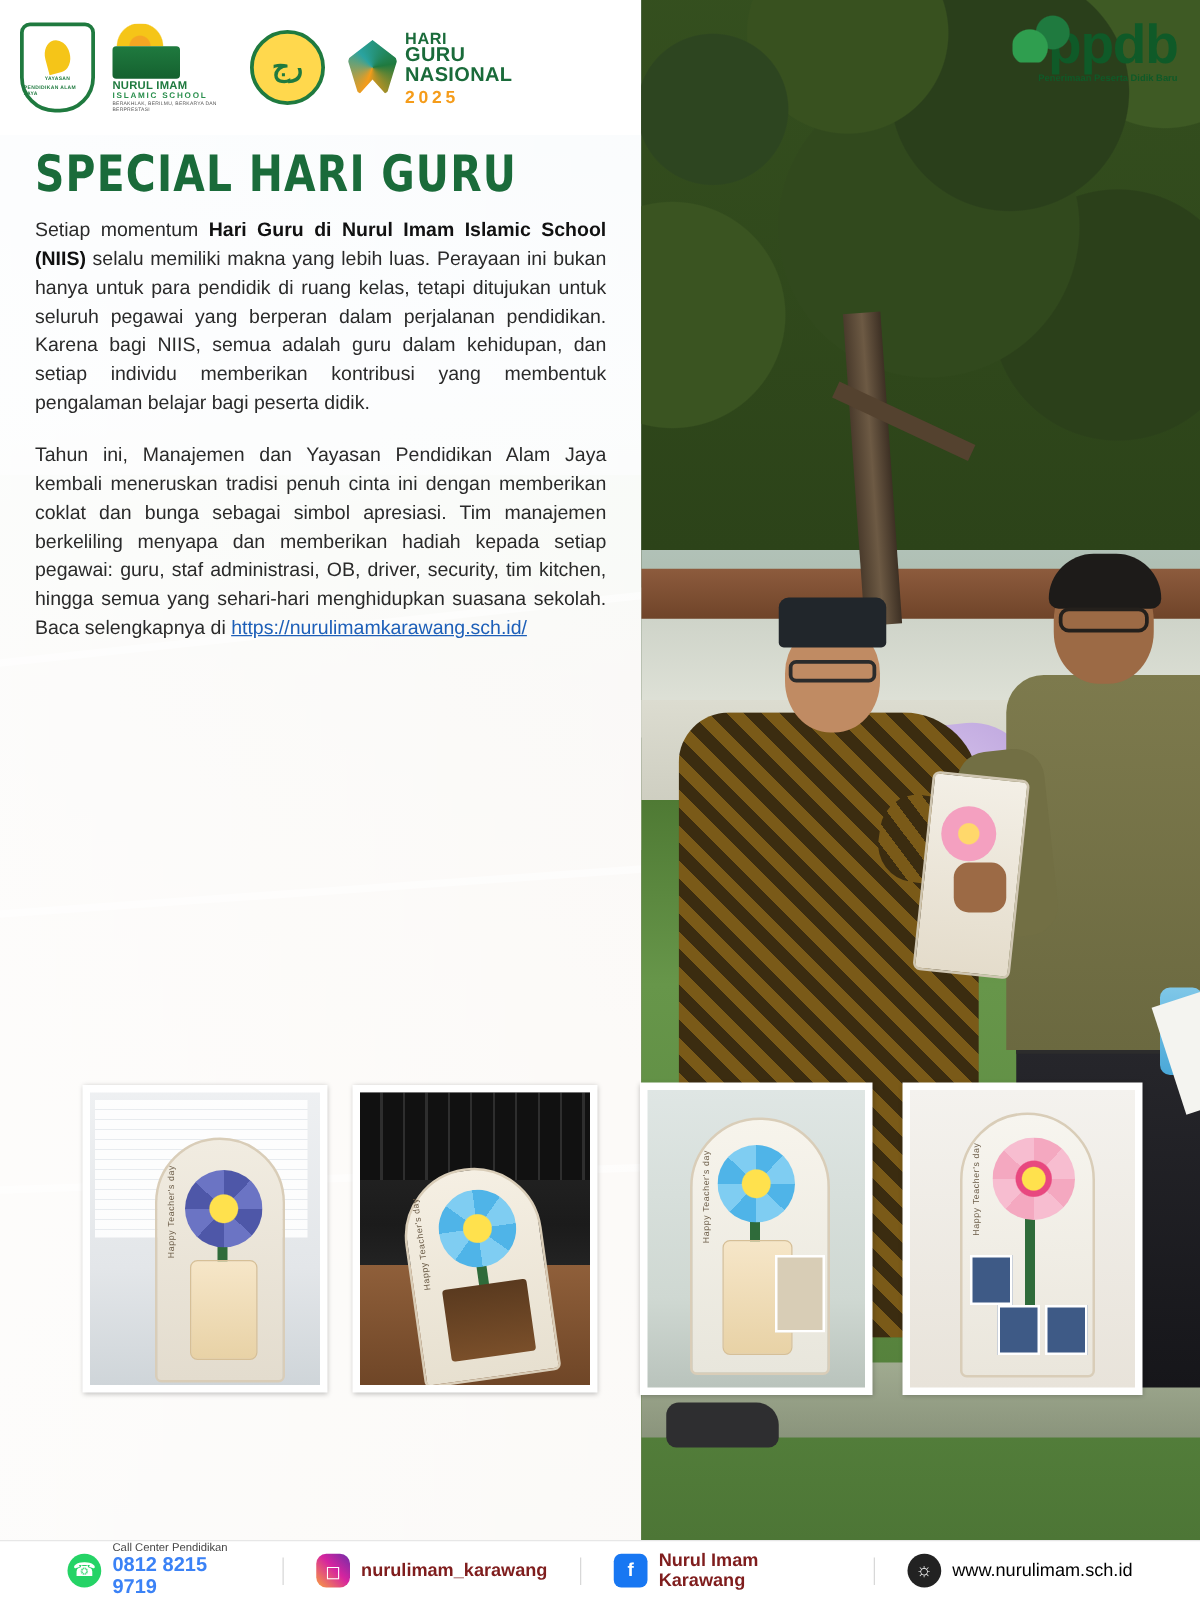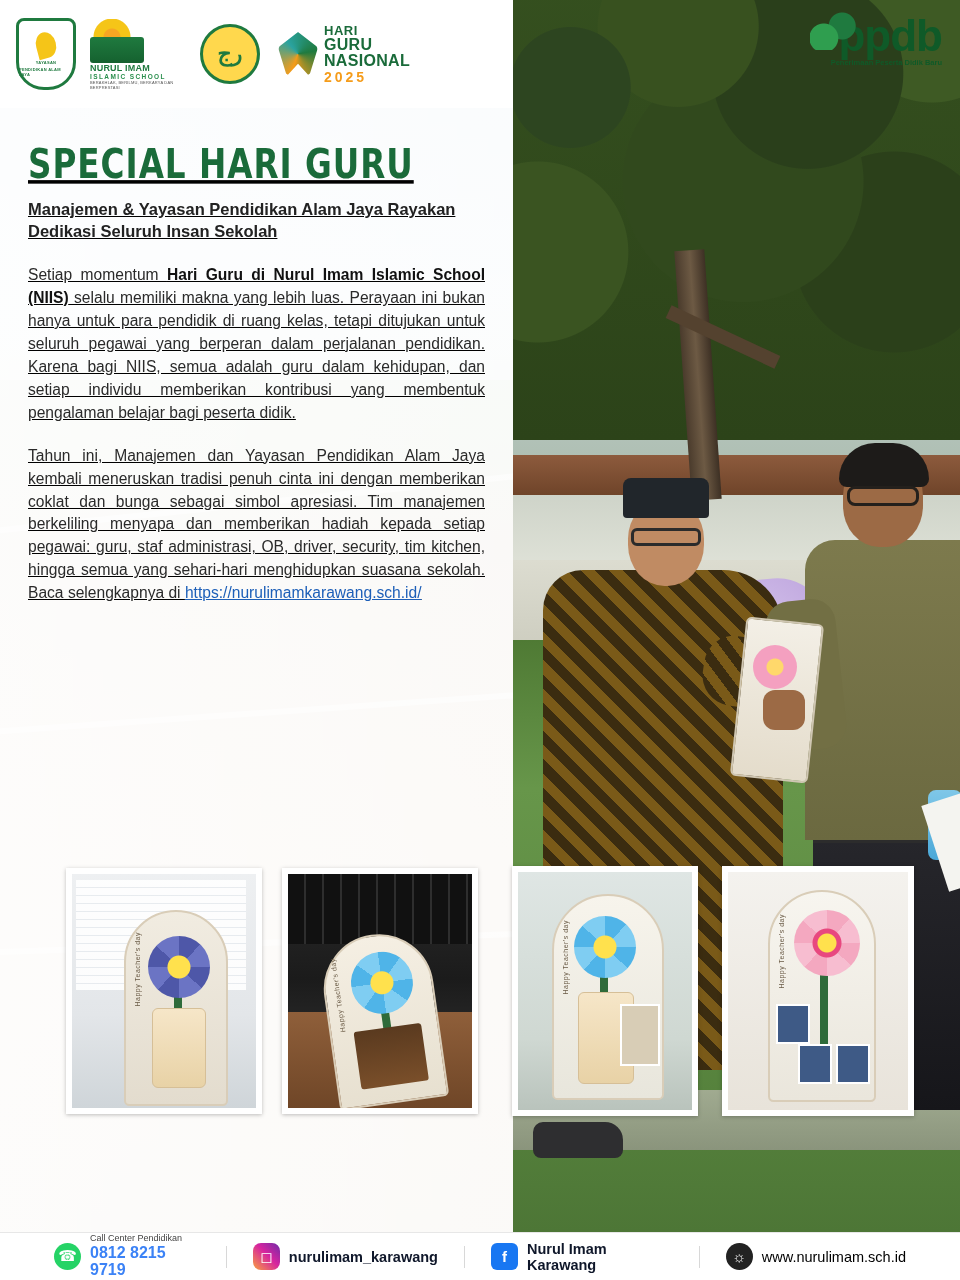--- a/index.html
+++ b/index.html
@@ -187,21 +187,21 @@
   .ppdb-leaves {
     position: absolute; right: 86px; top: -6px; width: 46px; height: 40px;
     background:
       radial-gradient(circle at 30% 70%, #2f9e4f 0 14px, transparent 15px),
       radial-gradient(circle at 70% 40%, #1f7a3f 0 13px, transparent 14px);
   }
   .ppdb-word { font-size: 44px; font-weight: bold; letter-spacing: -1px; line-height: .9; color: #0f5a28; }
   .ppdb-sub { font-size: 7.5px; font-weight: bold; color: #0f5a28; margin-top: 2px; }
 
   
-  .content { position: absolute; left: 0; top: 124px; width: 513px; padding: 16px 28px 0 28px; text-decoration: underline; }
+  .content { position: absolute; left: 0; top: 100px; width: 513px; padding: 16px 28px 0 28px; }
   .headline {
     font-size: 34px; font-weight: bold; color: #1a6b3a;
     letter-spacing: 1px; margin-bottom: 18px;
     font-family: "DejaVu Sans", sans-serif;
     transform: scaleY(1.18) scaleX(.96); transform-origin: left top;
   }
   .subhead {
     font-size: 16.5px; font-weight: bold; color: #222; line-height: 1.34;
     margin-bottom: 22px; max-width: 470px;
   }
@@ -271,21 +271,21 @@
     padding: 0 54px; border-top: 1px solid #e7e7e7;
   }
   .fitem { display: flex; align-items: center; gap: 9px; }
   .ficon { width: 27px; height: 27px; border-radius: 50%; display: flex; align-items: center; justify-content: center; color: #fff; font-size: 15px; flex-shrink: 0; }
   .ic-wa { background: #25D366; }
   .ic-ig { background: linear-gradient(45deg, #f9a03f, #d6249f 55%, #6f2da8); border-radius: 8px; }
   .ic-fb { background: #1877F2; border-radius: 6px; font-weight: bold; }
   .ic-web { background: #222; }
   .f-small { font-size: 9px; color: #444; line-height: 1.1; }
   .f-big { font-size: 16px; font-weight: bold; color: #3b82f6; line-height: 1.1; }
-  .f-label { font-size: 14.5px; color: #0f172a; font-weight: bold; }
+  .f-label { font-size: 14.5px; color: #7f1d1d; font-weight: bold; }
   .f-web { font-size: 14.5px; color: #000000; }
   .fsep { width: 1px; height: 22px; background: #d8d8d8; }
 </style>
 </head>
 <body>
 
 <div class="bg-wrap">
   <div class="bg-sky"></div>
   <div class="bg-court">
     <div class="court-line" style="left:-20px; top:120px; width:560px; transform:rotate(-6deg);"></div>
@@ -372,21 +372,20 @@
         <div class="l5-b">GURU</div>
         <div class="l5-b">NASIONAL</div>
         <div class="l5-c">2025</div>
       </div>
     </div>
   </div>
 </div>
 
 <div class="content">
   <div class="headline">SPECIAL HARI GURU</div>
-  <div class="subhead">Manajemen &amp; Yayasan Pendidikan Alam Jaya Rayakan Dedikasi Seluruh Insan Sekolah</div>
 
   <p class="para">
     <span>Setiap momentum </span><b>Hari Guru di Nurul Imam Islamic School (NIIS)</b><span> selalu memiliki makna yang lebih luas. Perayaan ini bukan hanya untuk para pendidik di ruang kelas, tetapi ditujukan untuk seluruh pegawai yang berperan dalam perjalanan pendidikan. Karena bagi NIIS, semua adalah guru dalam kehidupan, dan setiap individu memberikan kontribusi yang membentuk pengalaman belajar bagi peserta didik.</span>
   </p>
 
   <p class="para">
     <span>Tahun ini, Manajemen dan Yayasan Pendidikan Alam Jaya kembali meneruskan tradisi penuh cinta ini dengan memberikan coklat dan bunga sebagai simbol apresiasi. Tim manajemen berkeliling menyapa dan memberikan hadiah kepada setiap pegawai: guru, staf administrasi, OB, driver, security, tim kitchen, hingga semua yang sehari-hari menghidupkan suasana sekolah. Baca selengkapnya di </span><a class="link" href="#">https://nurulimamkarawang.sch.id/</a>
   </p>
 </div>
 

